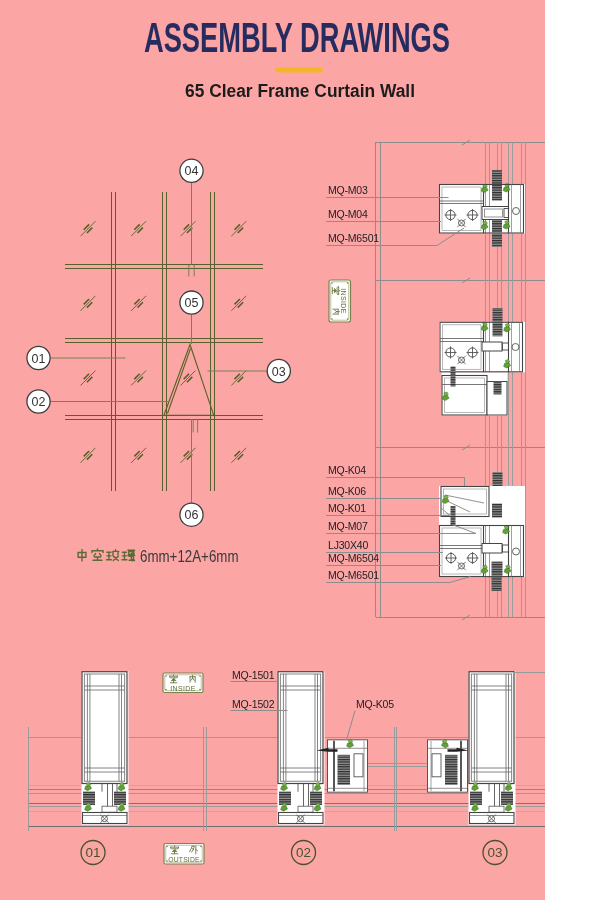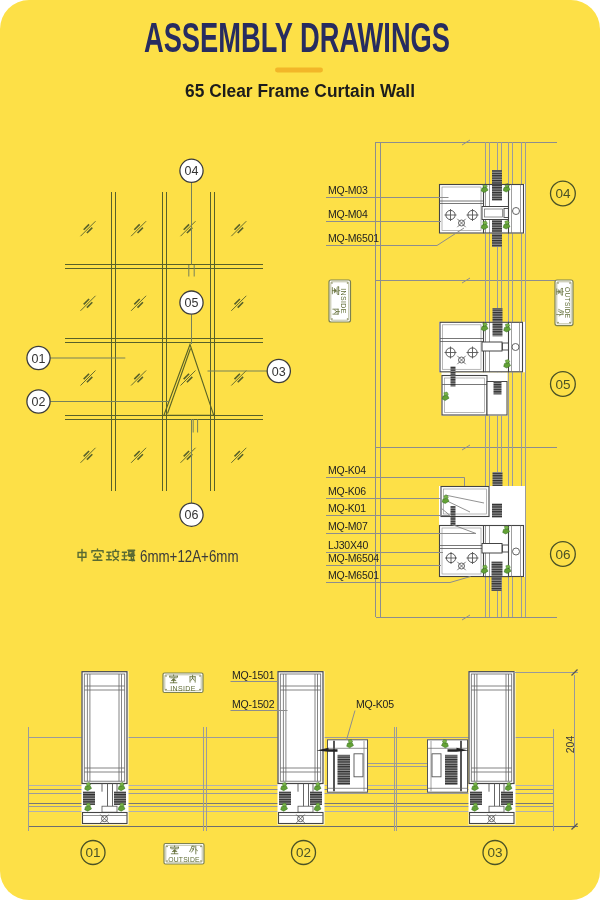--- a/index.html
+++ b/index.html
@@ -1,17 +1,17 @@
 <!DOCTYPE html>
 <html><head>
 <meta charset="utf-8">
 <style>
   html,body{margin:0;padding:0;background:#ffffff;}
-  #page{position:relative;width:600px;height:900px;background:#fde047;overflow:hidden;
-        font-family:"Liberation Sans", sans-serif;border-radius:29px;}
+  #page{position:relative;width:545px;height:900px;background:#fca5a5;overflow:hidden;
+        font-family:"Liberation Sans", sans-serif;}
   svg{position:absolute;left:0;top:0;}
   text{font-family:"Liberation Sans", sans-serif;}
 </style>
 </head>
 <body>
 <div id="page">
 <svg width="600" height="900" viewBox="0 0 600 900">
   <defs>
     <pattern id="ht" width="2.4" height="2.4" patternUnits="userSpaceOnUse">
       <rect width="2.4" height="2.4" fill="#909090"></rect>

